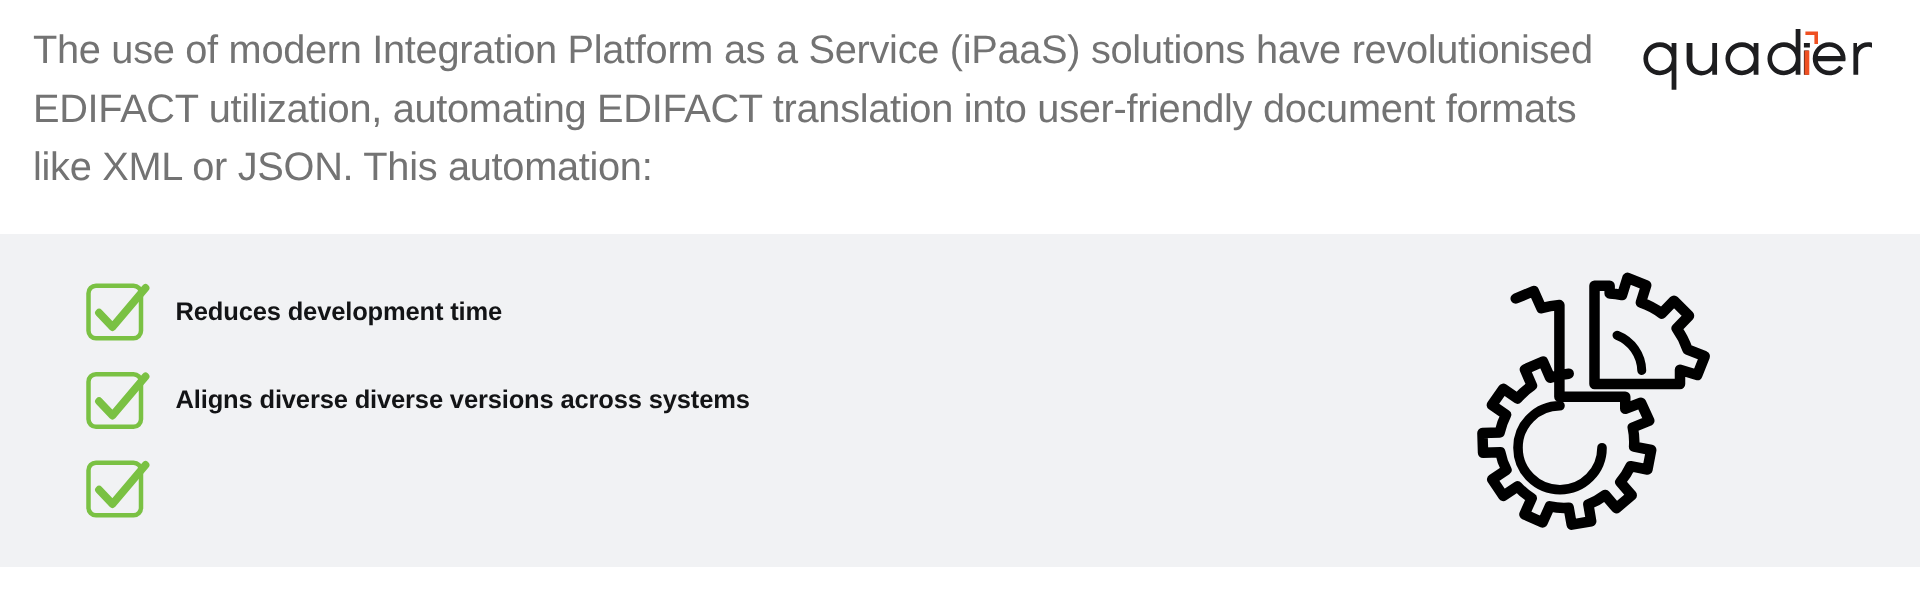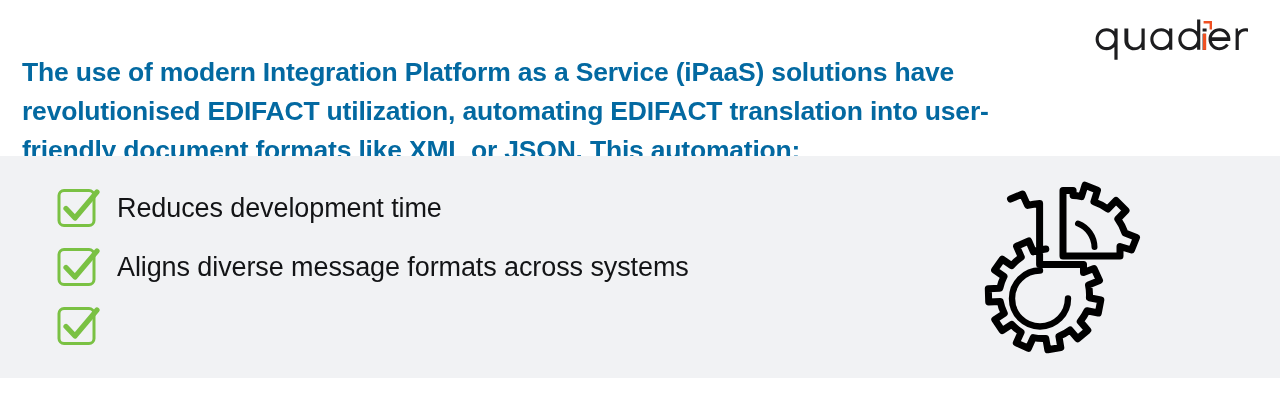--- a/index.html
+++ b/index.html
@@ -28,25 +28,24 @@
     background:#ffffff;
   }
 
   .headline {
     position:absolute;
     left:22px;
     top:14px;
     width:1040px;
     font-size:26.5px;
     line-height:39px;
-    font-weight:700;
+    font-weight:400;
     letter-spacing:-0.2px;
-    color:#0369a1;
+    color:#737373;
     font-family:"Liberation Sans", sans-serif;
-    margin-top:39px;
   }
 
   
   .logo {
     position:absolute;
     right:32px;
     top:18px;
     height:44px;
     display:flex;
     align-items:center;
@@ -81,23 +80,23 @@
   .check-box {
     width:44px;
     height:44px;
     flex:0 0 44px;
     position:relative;
   }
   .check-box svg { display:block; }
 
   .check-label {
     margin-left:17px;
-    font-size:27px;
+    font-size:17px;
     line-height:30px;
-    font-weight:400;
+    font-weight:700;
     letter-spacing:-0.1px;
     color:#131416;
     white-space:nowrap;
     font-family:"Liberation Sans", sans-serif;
   }
 
   
   .gear-art {
     position:absolute;
     left:968px;
@@ -163,21 +162,21 @@
         <span class="check-label">Reduces development time</span>
       </div>
 
       <div class="check-row">
         <span class="check-box">
           <svg width="44" height="44" viewBox="0 0 44 44" aria-hidden="true">
             <rect x="3" y="4.5" width="35" height="35" rx="5" ry="5" fill="none" stroke="#7ac143" stroke-width="3"></rect>
             <path d="M10 22.5 L19 32 L41 6" fill="none" stroke="#7ac143" stroke-width="5.2" stroke-linecap="round" stroke-linejoin="round"></path>
           </svg>
         </span>
-        <span class="check-label">Aligns diverse message formats across systems</span>
+        <span class="check-label">Aligns diverse diverse versions across systems</span>
       </div>
 
       <div class="check-row">
         <span class="check-box">
           <svg width="44" height="44" viewBox="0 0 44 44" aria-hidden="true">
             <rect x="3" y="4.5" width="35" height="35" rx="5" ry="5" fill="none" stroke="#7ac143" stroke-width="3"></rect>
             <path d="M10 22.5 L19 32 L41 6" fill="none" stroke="#7ac143" stroke-width="5.2" stroke-linecap="round" stroke-linejoin="round"></path>
           </svg>
         </span>
       </div>

